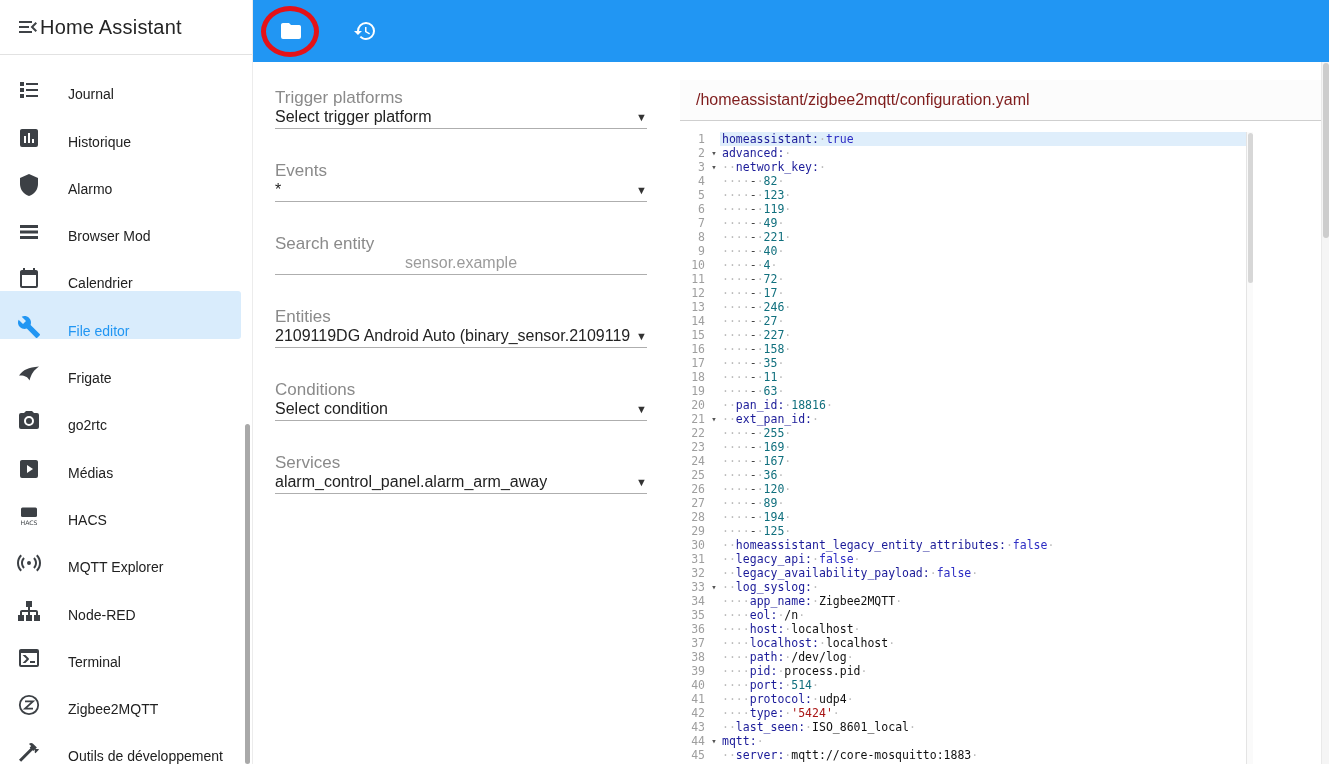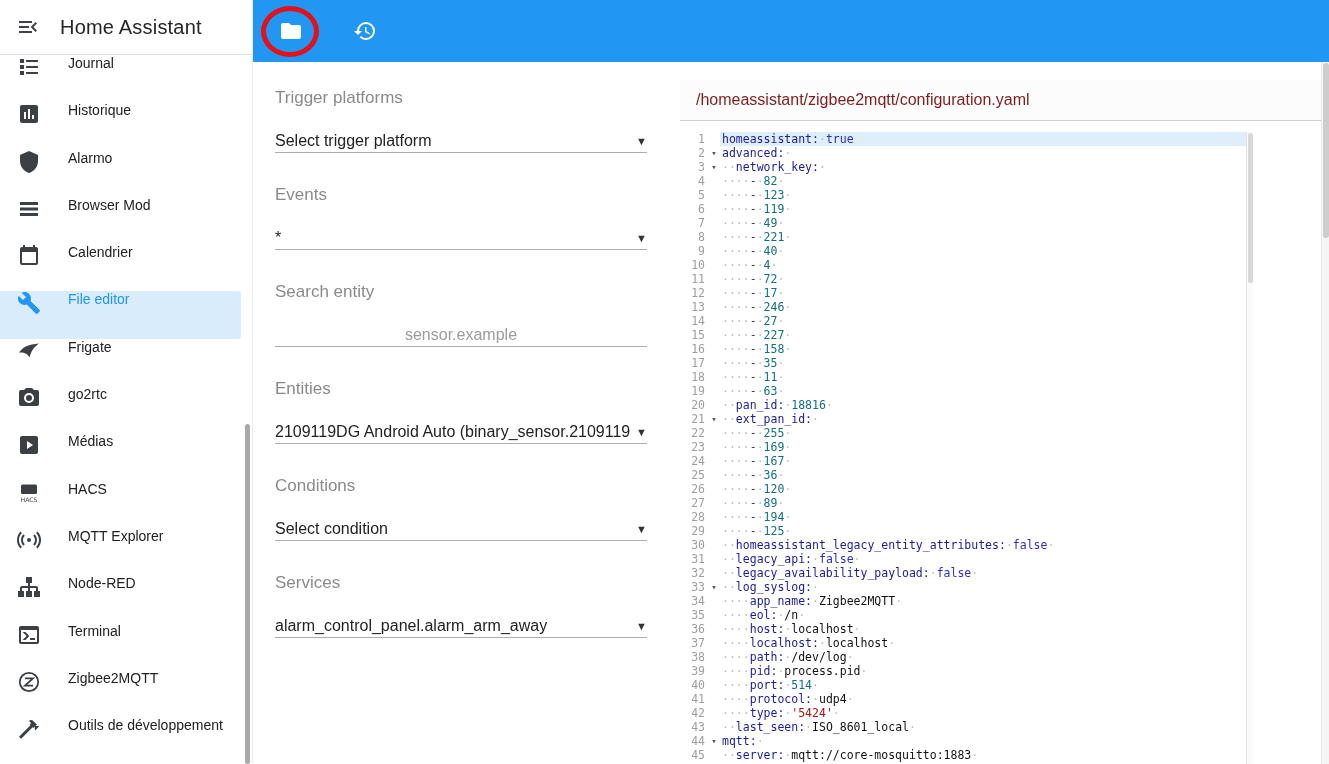--- a/index.html
+++ b/index.html
@@ -5,46 +5,46 @@
   * { box-sizing: border-box; }
   html,body { margin:0; padding:0; }
   body {
     width:1329px; height:764px; position:relative; overflow:hidden;
     background:#fff; font-family:"Liberation Sans", sans-serif;
   }
   svg { display:block; width:100%; height:100%; }
 
   
   .sidebar { position:absolute; left:0; top:0; width:253px; height:764px; background:#fff; border-right:1px solid #ececec; z-index:2; }
-  .sb-header { height:55px; display:flex; align-items:center; padding:2px 16px; gap:20px; border-bottom:1px solid #e2e2e2; }
+  .sb-header { height:55px; display:flex; align-items:center; padding:2px 16px; border-bottom:1px solid #e2e2e2; }
   .sb-menu-btn { width:24px; height:24px; color:#3f4347; cursor:pointer; flex:none; }
   .sb-title { font-size:20px; color:#252525; letter-spacing:.2px; }
   .sb-nav { padding-top:0; }
-  .sb-item { height:47.3px; display:flex; align-items:flex-start; padding-left:17px; gap:27px; color:#212121; cursor:pointer; }
+  .sb-item { height:47.3px; display:flex; align-items:flex-end; padding-left:17px; gap:27px; color:#212121; cursor:pointer; }
   .sb-item .icon { width:24px; height:24px; color:#3c4045; flex:none; }
   .sb-item .lbl { font-size:14px; }
   .sb-item.active { background:#d9ecfc; width:241px; border-radius:0 3px 3px 0; }
   .sb-item.active .icon, .sb-item.active .lbl { color:#2196f3; }
   .sb-scrollbar { position:absolute; right:2px; top:424px; width:5px; height:340px; background:#a9a9a9; border-radius:3px; }
 
   
   .topbar { position:absolute; left:253px; top:0; width:1076px; height:62px; background:#2196f3; display:flex; align-items:center; z-index:1; }
   .tb-btn { width:48px; height:48px; display:flex; align-items:center; justify-content:center; color:#fff; cursor:pointer; }
   .tb-btn .tb-ic { width:24px; height:24px; }
   .tb-btn.first { margin-left:14px; }
   .tb-btn.second { margin-left:26px; }
 
   
   .annotation { position:absolute; left:261px; top:6px; width:58px; height:51px; border:5px solid #e41218; border-radius:50%; z-index:20; pointer-events:none; }
 
   
   .left-panel { position:absolute; left:275px; top:88px; width:372px; }
   .field { margin-bottom:32px; }
   .f-label { font-size:17px; color:#8a8a8a; height:14px; }
-  .f-value { margin-top:28px; height:23px; border-bottom:1px solid #aeaeae; display:flex; align-items:center; justify-content:space-between; font-size:16px; color:#222; cursor:pointer; }
+  .f-value { margin-top:4px; height:23px; border-bottom:1px solid #aeaeae; display:flex; align-items:center; justify-content:space-between; font-size:16px; color:#222; cursor:pointer; }
   .f-value .val { white-space:nowrap; overflow:hidden; }
   .f-caret { font-size:11px; color:#333; margin-left:6px; flex:none; }
   .f-input { border:none; outline:none; width:100%; font-size:16px; color:#222; padding:0; background:transparent; font-family:inherit;text-align:center; }
   .f-input::placeholder { color:#9b9b9b; opacity:1; }
 
   
   .editor-panel { position:absolute; left:680px; top:80px; width:649px; height:684px; }
   .ed-path { height:41px; display:flex; align-items:center; padding-left:16px; font-size:16px; color:#7f1d1d; border-bottom:1px solid #cfcfcf; background:#fcfcfc; }
   .ed-code { position:absolute; top:52px; left:0; width:566px; bottom:0; font-family:"DejaVu Sans Mono", monospace; font-size:11.5px; line-height:14px; overflow:hidden; }
   .cl { display:flex; height:14px; }

